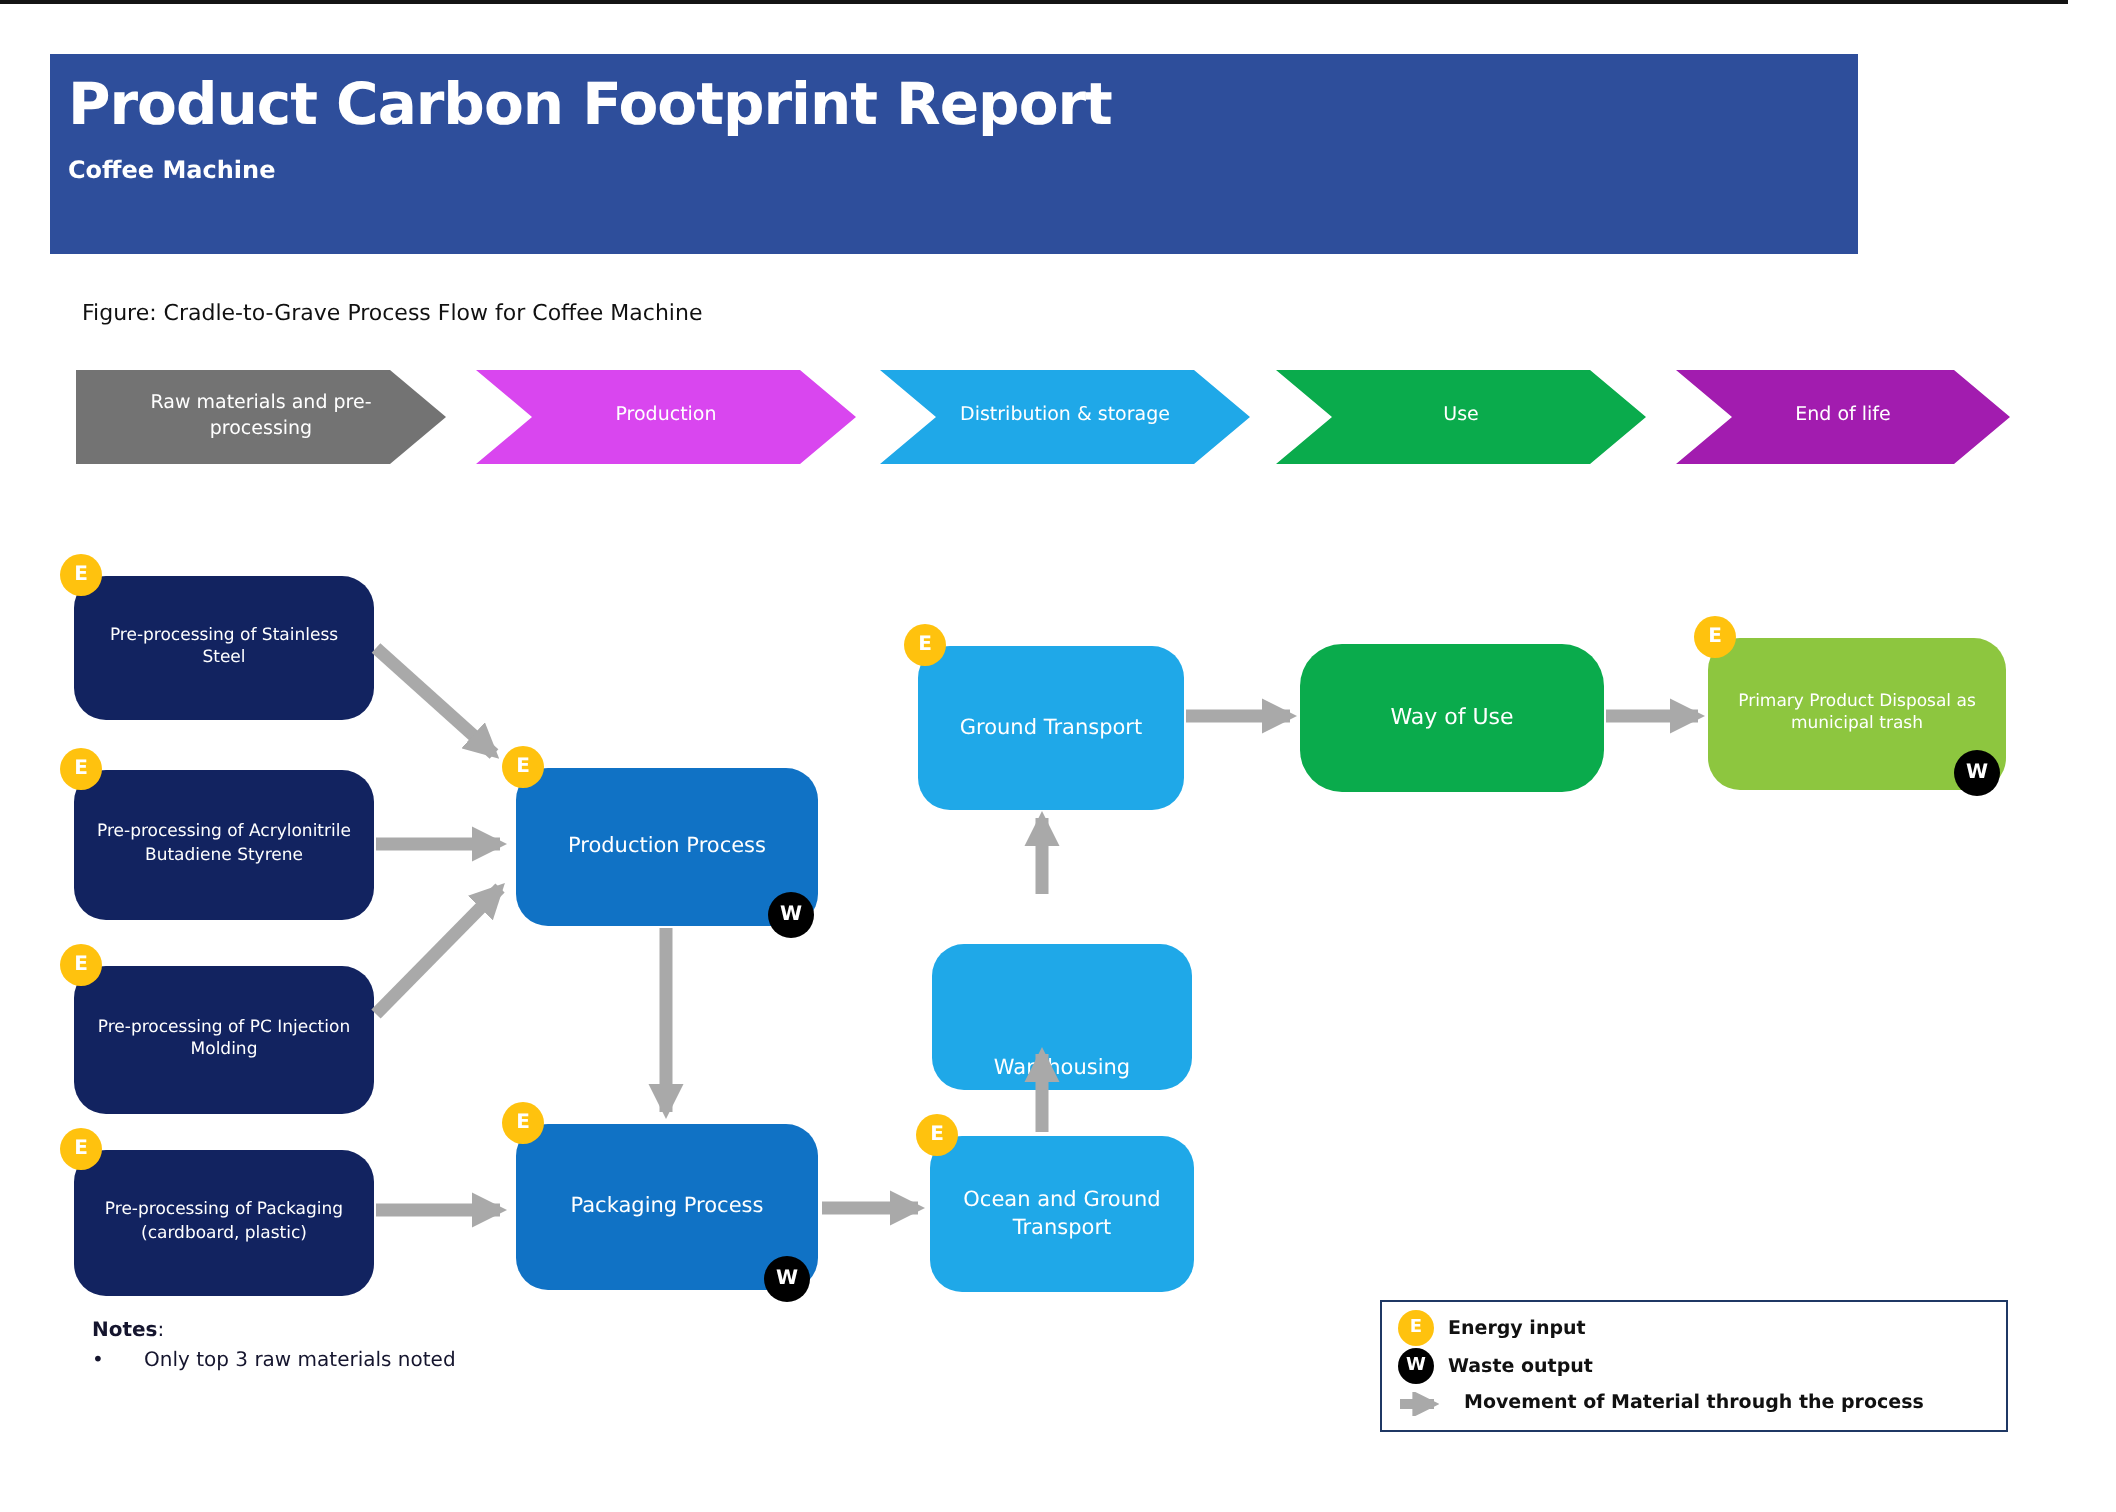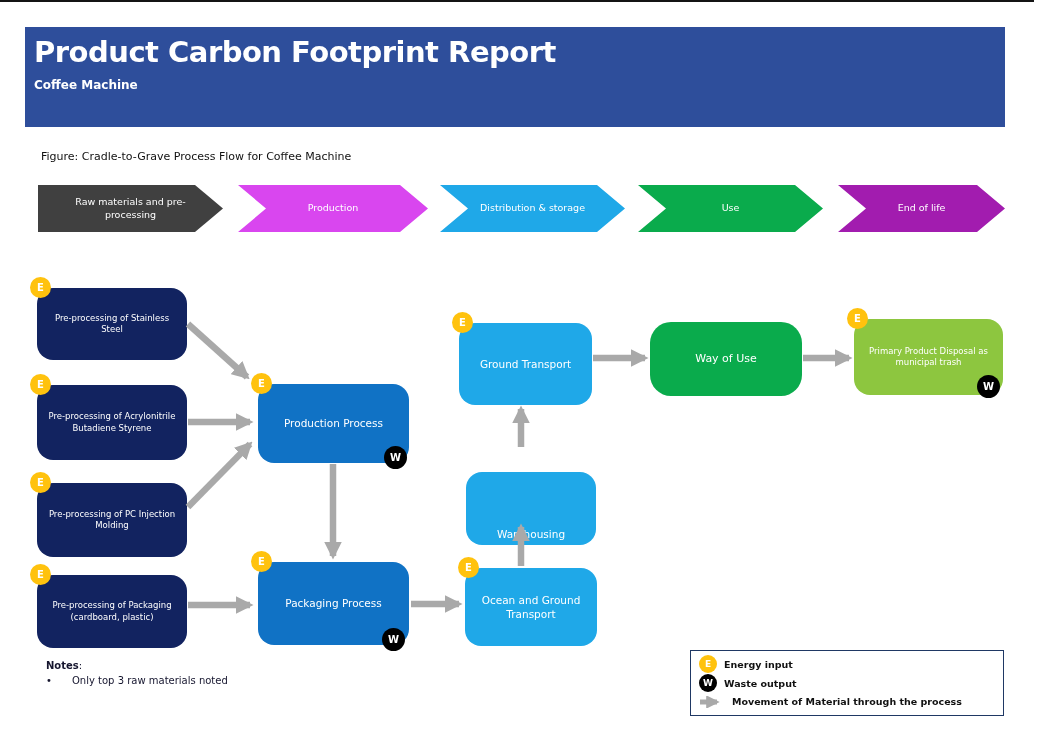--- a/index.html
+++ b/index.html
@@ -3,33 +3,33 @@
 <meta charset="utf-8">
 <style>
   * { margin:0; padding:0; box-sizing:border-box; }
   html,body { width:1058px; height:756px; background:#fff; overflow:hidden;
               font-family:"DejaVu Sans","Liberation Sans",sans-serif; }
   .stage { position:relative; width:1058px; height:756px; background:#fff; }
 
   .topline { position:absolute; left:0; top:0; width:1034px; height:2px; background:#141414; }
 
   
-  .banner { position:absolute; left:25px; top:27px; width:980px; height:100px; background:#2E4E9B; color:#fff; }
+  .banner { position:absolute; left:25px; top:27px; width:904px; height:100px; background:#2E4E9B; color:#fff; }
   .banner h1 { margin:8px 0 0 9px; font-size:29px; font-weight:bold; letter-spacing:-0.5px; }
   .banner h2 { margin:9px 0 0 9px; font-size:12px; font-weight:bold; }
 
   .caption { position:absolute; left:41px; top:150px; font-size:11px; font-weight:normal; color:#111; }
 
   
   .chev { position:absolute; top:185px; height:47px; display:flex; align-items:center;
           justify-content:center; color:#fff; font-size:9.5px; line-height:1.3; text-align:center; }
   .chev-first { clip-path: polygon(0 0, calc(100% - 28px) 0, 100% 50%, calc(100% - 28px) 100%, 0 100%); }
   .chev-next  { clip-path: polygon(0 0, calc(100% - 28px) 0, 100% 50%, calc(100% - 28px) 100%, 0 100%, 28px 50%); }
   .chev span { display:block; max-width:140px; }
-  .c1 { left:38px;  width:185px; background:#404040; }
+  .c1 { left:38px;  width:185px; background:#737373; }
   .c2 { left:238px; width:190px; background:#d946ef; }
   .c3 { left:440px; width:185px; background:#1FA8E8; }
   .c4 { left:638px; width:185px; background:#0AAB4C; }
   .c5 { left:838px; width:167px; background:#a21caf; }
 
   
   .box { position:absolute; border-radius:16px; color:#fff; display:flex; align-items:center;
          justify-content:center; text-align:center; z-index:2; padding:4px 10px; line-height:1.35; }
   .navy  { background:#122360; font-size:8.5px; }
   .blue  { background:#1072C5; font-size:10.5px; }

